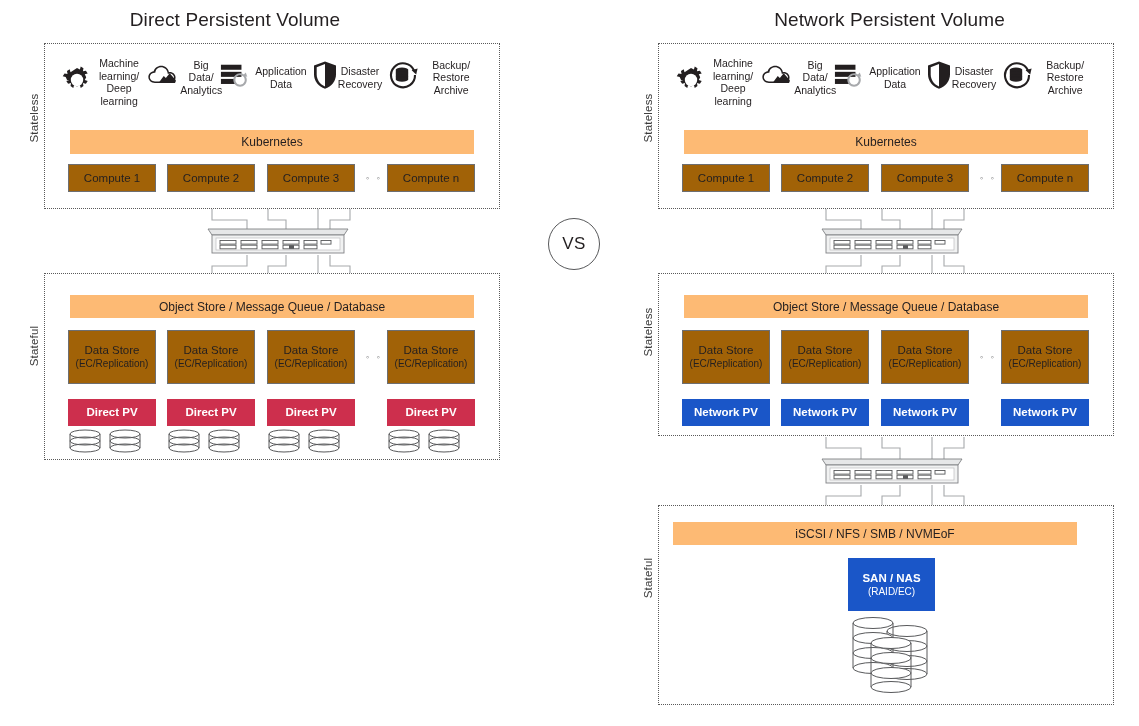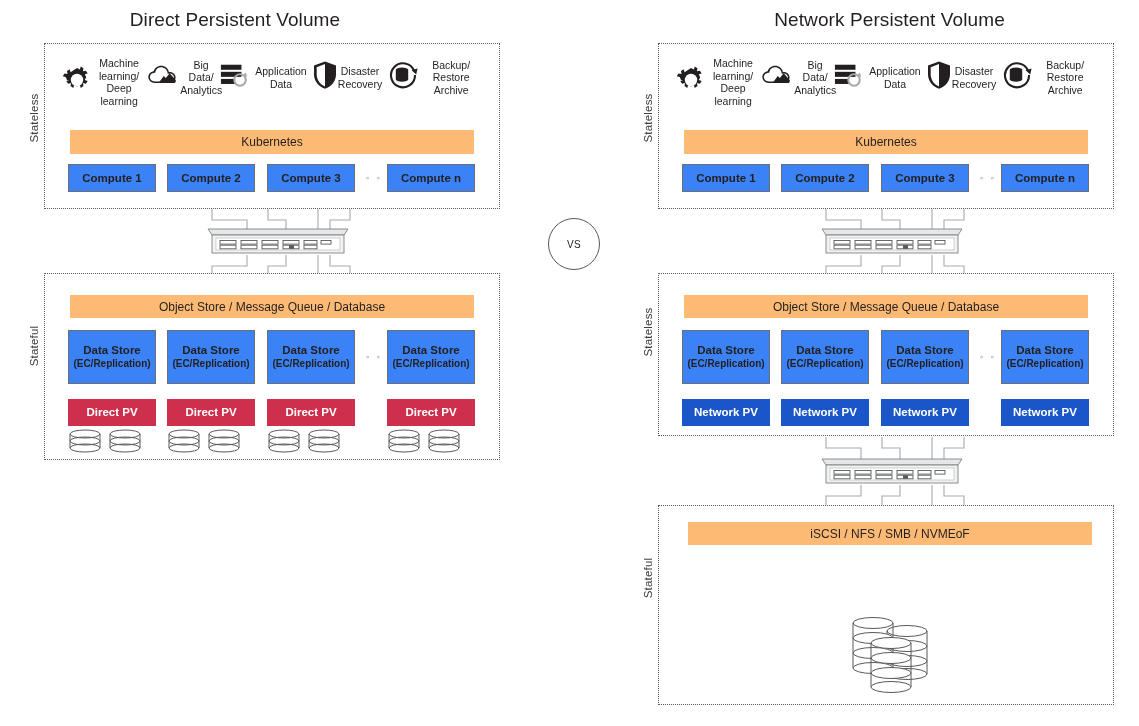--- a/index.html
+++ b/index.html
@@ -81,29 +81,28 @@
     align-items: center;
     justify-content: center;
     font-size: 12px;
     color: #231f20;
   }
 
   
   .wbox {
     position: absolute;
     border: 1px solid #6d6e71;
-    background: #3b82f6;
+    background: #a16207;
     display: flex;
     flex-direction: column;
     align-items: center;
     justify-content: center;
     font-size: 11.5px;
     color: #231f20;
     line-height: 14px;
-    font-weight: bold;
   }
   .wbox .sub { font-size: 10px; }
 
   .ellipsis {
     position: absolute;
     font-size: 9px;
     color: #6d6e71;
     letter-spacing: 2.5px;
     white-space: nowrap;
   }
@@ -124,21 +123,21 @@
 
   .disks { position: absolute; }
   .svgabs { position: absolute; overflow: visible; }
 
   .vs-circle {
     position: absolute;
     width: 52px; height: 52px;
     border: 1.4px solid #58595b;
     border-radius: 50%;
     display: flex; align-items: center; justify-content: center;
-    font-size: 10px;
+    font-size: 17px;
     color: #231f20;
     letter-spacing: .4px;
   }
 </style>
 </head>
 <body>
 
 <div class="panel panel-left">
 
   <div class="diagram-title">Direct Persistent Volume</div>
@@ -537,22 +536,26 @@
       <path d="M57,0 V11 H22 V21"></path>
       <path d="M96,0 V11 H78 V21"></path>
       <path d="M128,0 V21"></path>
       <path d="M140,0 V11 H160 V21"></path>
     </g>
   </svg>
 
   <div class="group" style="left:58px; top:505px; width:456px; height:200px;"></div>
   <div class="side-label" style="left:18px; top:572px; width:60px;">Stateful</div>
 
-  <div class="band" style="left:88px; top:522px; width:404px; height:23px;">iSCSI / NFS / SMB / NVMEoF</div>
-
+  <div class="band" style="left:73px; top:522px; width:404px; height:23px;">iSCSI / NFS / SMB / NVMEoF</div>
+
+  <div class="chip" style="left:248px; top:558px; width:87px; height:53px; background:#1a56c8;">
+    <div>SAN / NAS</div>
+    <div class="sub">(RAID/EC)</div>
+  </div>
 
   <svg class="svgabs disks" style="left:245px; top:615px; width:100px; height:85px;">
     <g fill="#ffffff" stroke="#58595b" stroke-width="1">
 
       <ellipse cx="62" cy="16" rx="20" ry="5.5"></ellipse>
       <path d="M42,16 V31"></path>
         <path d="M82,16 V31"></path>
         <ellipse cx="62" cy="31" rx="20" ry="5.5"></ellipse>
       <path d="M42,31 V46"></path>
         <path d="M82,31 V46"></path>

